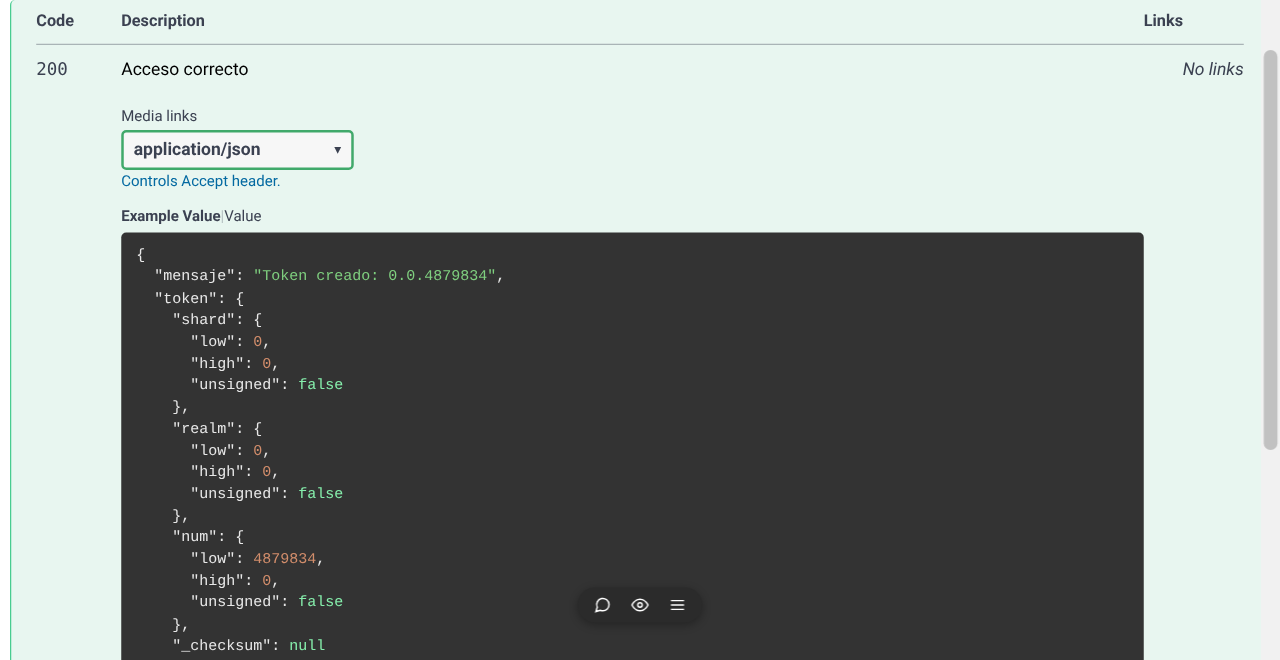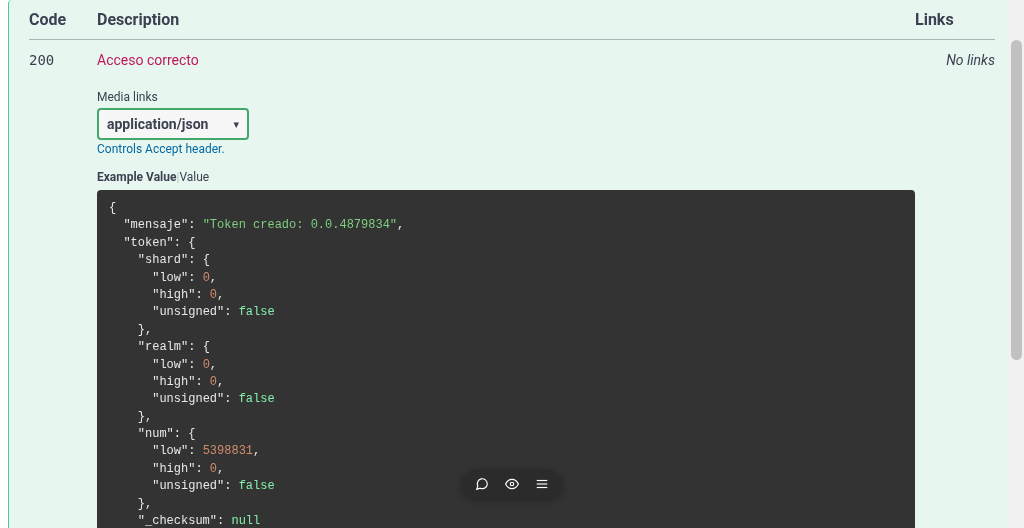--- a/index.html
+++ b/index.html
@@ -17,21 +17,21 @@
       border-radius: 4px;
       padding: 0 20px 20px 20px;
       min-height: 528px;
     }
     .responses-table {
       width: 100%;
       border-collapse: collapse;
     }
     .responses-table thead th {
       text-align: left;
-      font-size: 16px;
+      font-size: 13px;
       font-weight: 700;
       color: #3b4151;
       padding: 10px 0 10px 0;
       border-bottom: 1px solid rgba(59,65,81,0.2);
     }
     .responses-table thead th.links-col {
     }
     .responses-table td {
       vertical-align: top;
       padding: 12px 0 0 0;
@@ -44,31 +44,31 @@
     }
     .links-cell {
       width: 80px;
       text-align: right;
       font-style: italic;
       color: #3b4151;
       font-size: 14px;
     }
     .response-desc {
       font-size: 14px;
-      color: #be185d;
+      color: #000000;
       margin-bottom: 22px;
     }
     .media-label {
       font-size: 12px;
       color: #3b4151;
       margin-bottom: 4px;
     }
     .media-select-wrap {
       position: relative;
-      width: 152px;
+      width: 186px;
       margin-bottom: 2px;
     }
     .media-select {
       width: 100%;
       border: 2px solid #41a96b;
       border-radius: 4px;
       background: #f7f7f7;
       padding: 6px 28px 6px 8px;
       font-size: 14px;
       font-weight: 700;
@@ -207,21 +207,21 @@
       <span class="k">"low"</span><span class="p">: </span><span class="n">0</span><span class="p">,</span>
       <span class="k">"high"</span><span class="p">: </span><span class="n">0</span><span class="p">,</span>
       <span class="k">"unsigned"</span><span class="p">: </span><span class="b">false</span>
     <span class="p">},</span>
     <span class="k">"realm"</span><span class="p">: {</span>
       <span class="k">"low"</span><span class="p">: </span><span class="n">0</span><span class="p">,</span>
       <span class="k">"high"</span><span class="p">: </span><span class="n">0</span><span class="p">,</span>
       <span class="k">"unsigned"</span><span class="p">: </span><span class="b">false</span>
     <span class="p">},</span>
     <span class="k">"num"</span><span class="p">: {</span>
-      <span class="k">"low"</span><span class="p">: </span><span class="n">5398831</span><span class="p">,</span>
+      <span class="k">"low"</span><span class="p">: </span><span class="n">4879834</span><span class="p">,</span>
       <span class="k">"high"</span><span class="p">: </span><span class="n">0</span><span class="p">,</span>
       <span class="k">"unsigned"</span><span class="p">: </span><span class="b">false</span>
     <span class="p">},</span>
     <span class="k">"_checksum"</span><span class="p">: </span><span class="b">null</span>
   <span class="p">}</span>
 </pre>
         </td>
         <td class="links-cell">No links</td>
       </tr>
 

